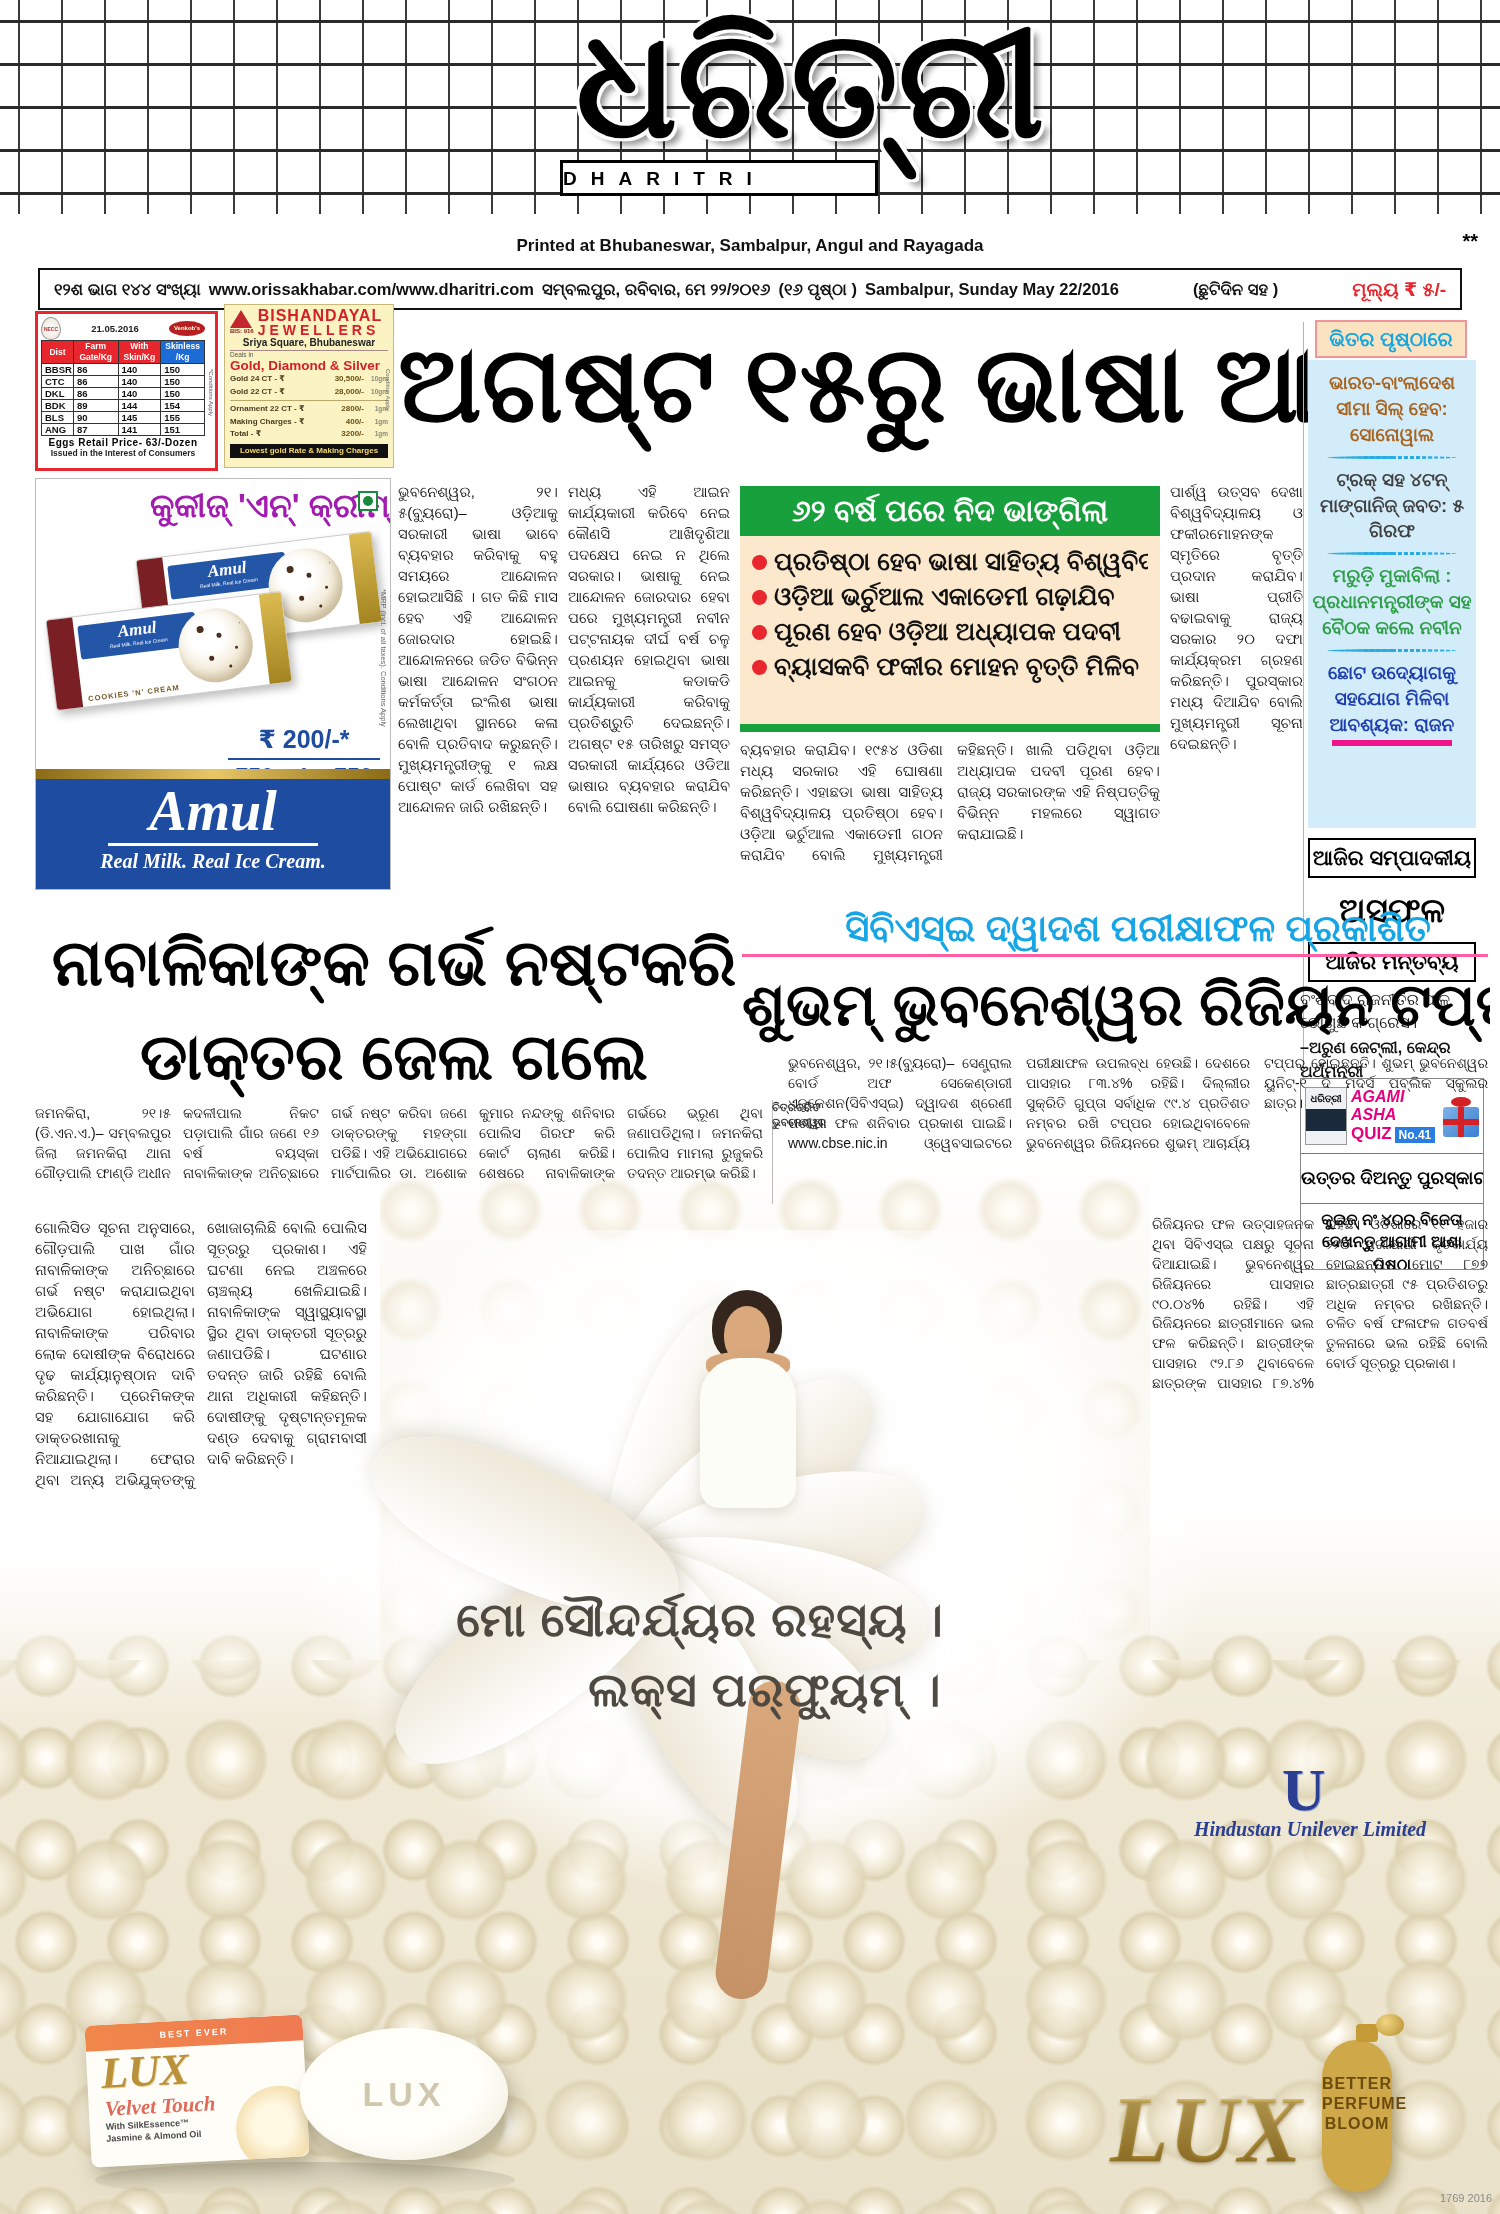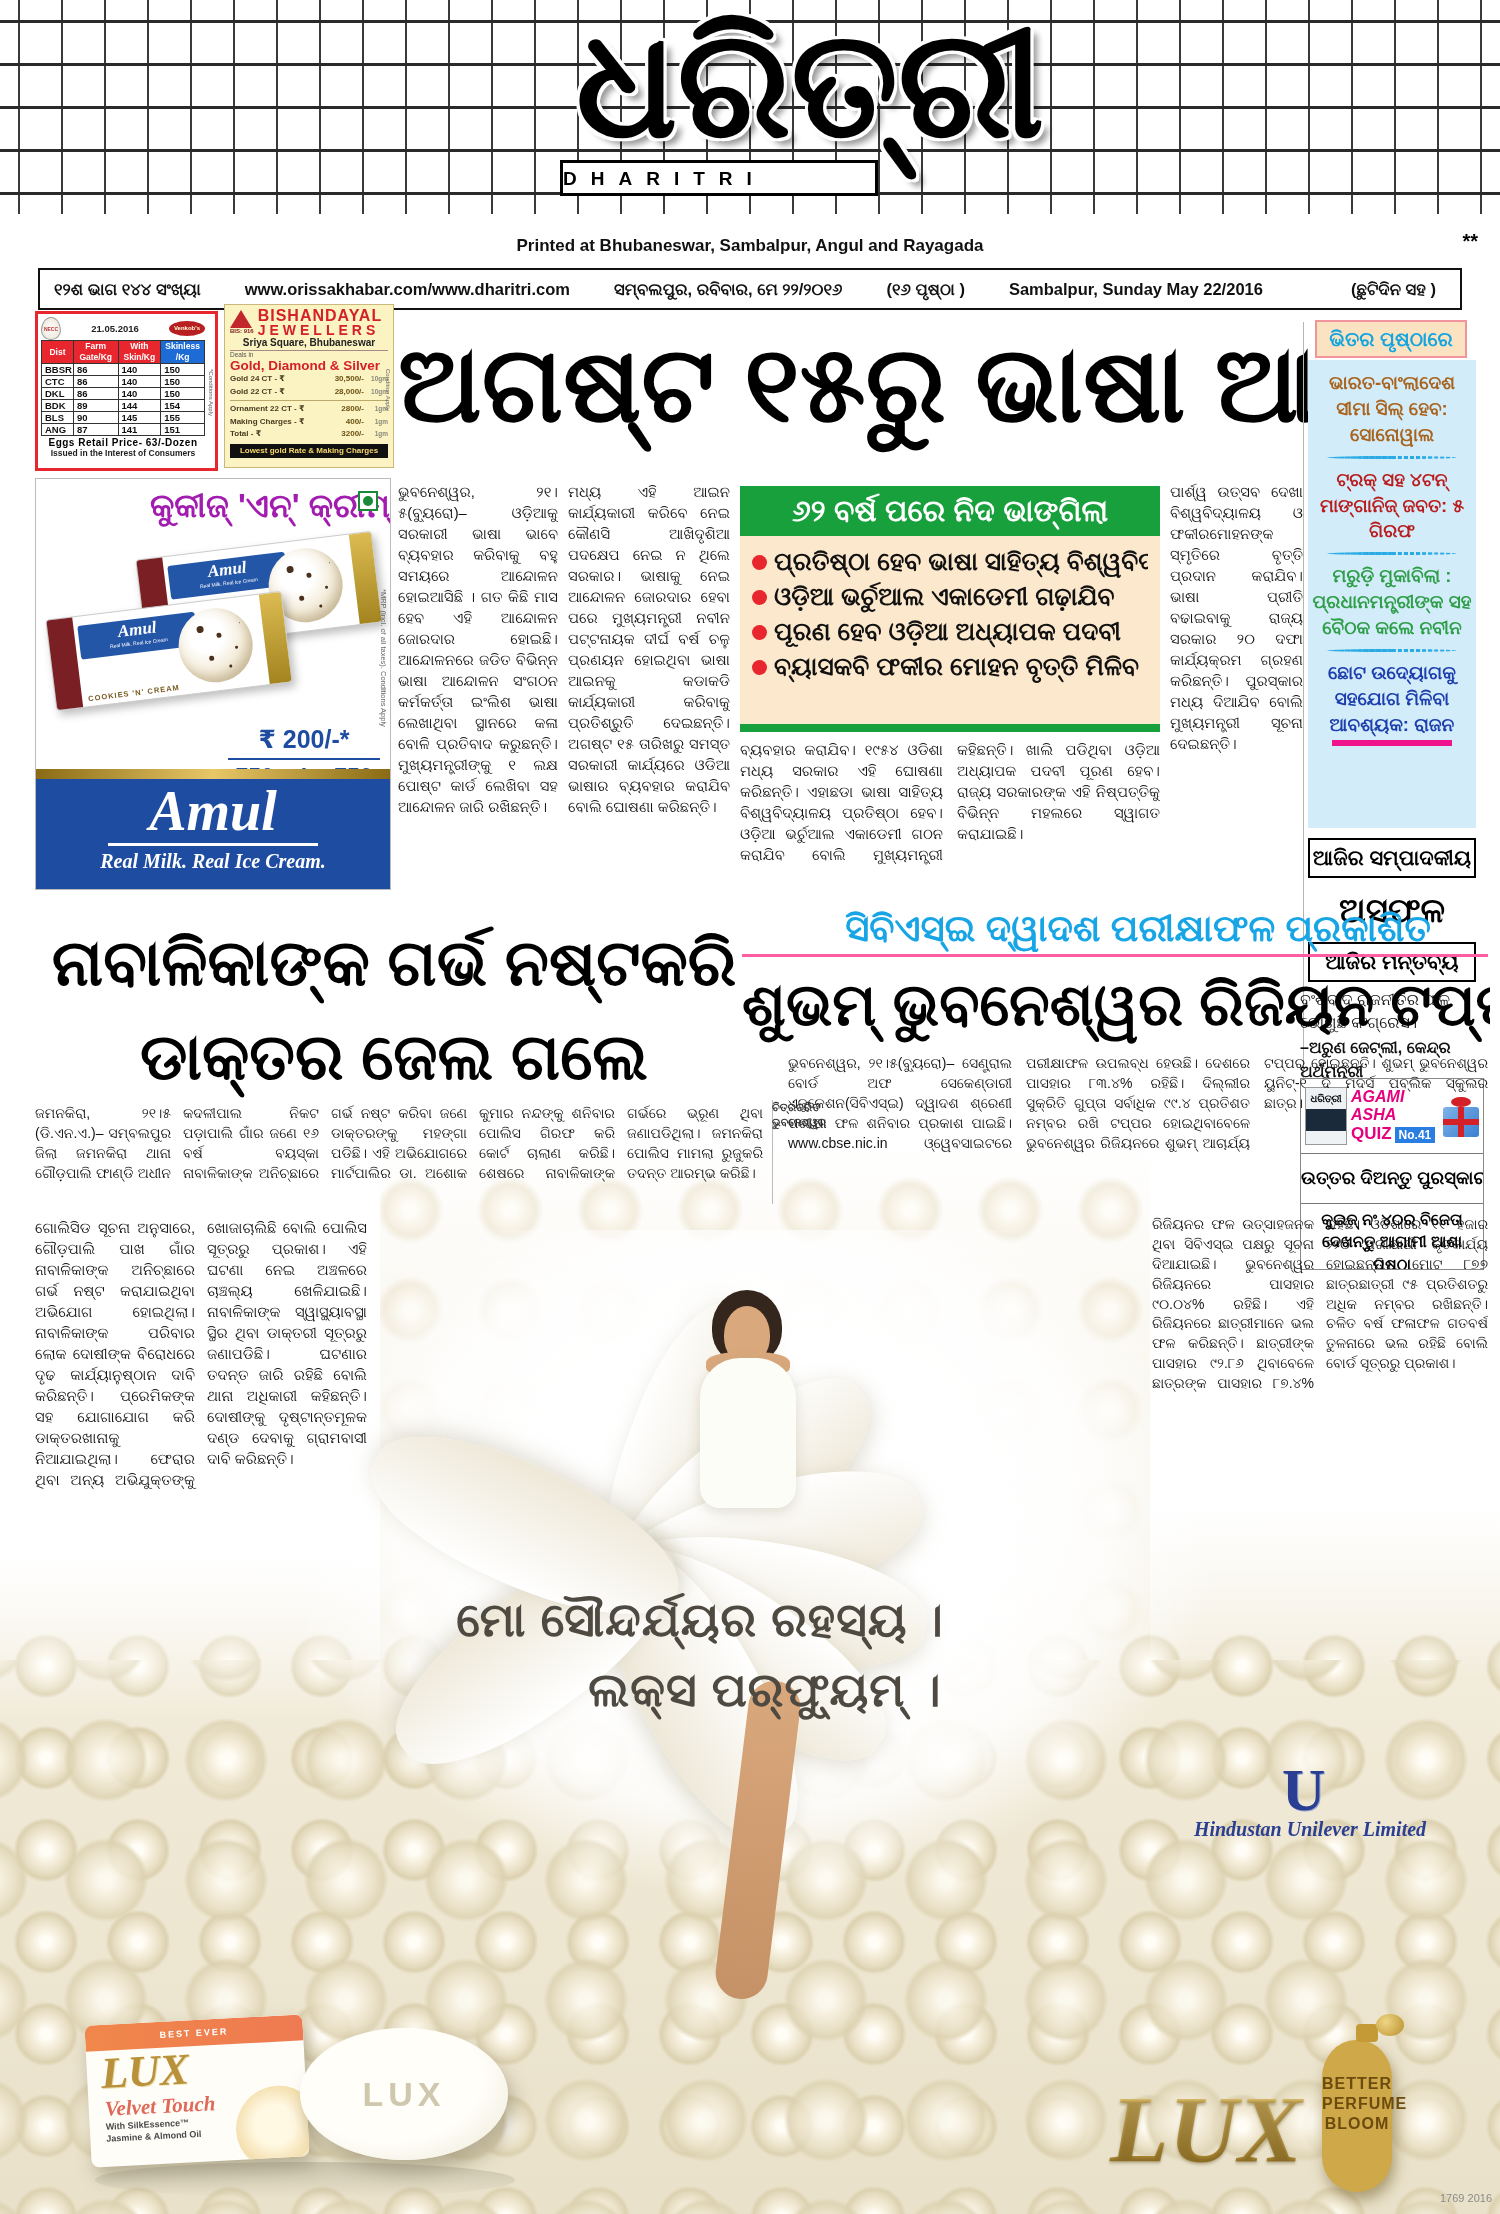--- a/index.html
+++ b/index.html
@@ -16,21 +16,21 @@
   .logo-odia { left:520px; top:-6px; width:580px; height:180px; text-align:center;
     font-size:150px; font-weight:bold; line-height:180px; color:#000;
     text-shadow:3px 3px 0 #fff,-3px -3px 0 #fff,3px -3px 0 #fff,-3px 3px 0 #fff,7px 7px 6px rgba(0,0,0,.4); }
   .logo-latin { left:560px; top:160px; width:318px; height:36px; background:#fff; border:3px solid #000;
     line-height:31px; font-size:19px; font-weight:bold; letter-spacing:14px; }
   .printed-line { left:0; top:236px; width:1500px; text-align:center; font-size:17px; font-weight:bold; color:#111; }
   .stars { right:22px; top:230px; font-size:20px; font-weight:bold; }
 
   
   .info-bar { left:38px; top:268px; width:1424px; height:42px; border:2px solid #111; background:#fff;
-    display:flex; align-items:center; padding:0 14px; gap:44px; font-size:16.5px; font-weight:bold; color:#111; white-space:nowrap; overflow:hidden; }
+    display:flex; align-items:center; padding:0 14px; gap:8px; font-size:16.5px; font-weight:bold; color:#111; white-space:nowrap; overflow:hidden; }
   .info-bar .sp { flex:1; }
   .price-red { color:#e8262d; font-size:19px; }
 
   
   .egg-ad { left:35px; top:311px; width:183px; height:160px; border:3px solid #e8262d; background:#fff; padding:2px 10px 2px 3px; font-family:"Liberation Sans",sans-serif; }
   .egg-top { display:flex; align-items:center; justify-content:space-between; height:24px; }
   .necc-egg { width:20px; height:23px; background:radial-gradient(#fff,#e9e2d2); border:1px solid #999; border-radius:50% 50% 48% 48%/58% 58% 42% 42%;
     font-size:5px; color:#b33; text-align:center; line-height:23px; font-weight:bold; }
   .egg-date { font-size:9.5px; font-weight:bold; color:#222; }
   .venkobs { width:36px; height:15px; background:#b81f20; border-radius:50%; color:#ffd; font-size:6px; font-weight:bold; text-align:center; line-height:15px; }
@@ -74,21 +74,21 @@
   .colB { left:568px; top:482px; width:162px; height:450px; }
   .colCD { left:740px; top:740px; width:420px; height:192px; column-count:2; column-gap:14px; }
   .colE { left:1170px; top:482px; width:133px; height:450px; }
 
   
   .side-rule { left:1303px; top:322px; width:1px; height:948px; background:#b5b5b5; }
   .sb-title { left:1315px; top:320px; width:152px; height:38px; background:#fbe3c2; border:2px solid #f2949c;
     color:#14a5df; font-size:20px; font-weight:bold; text-align:center; line-height:34px; overflow:hidden; }
   .sb-news { left:1308px; top:360px; width:168px; height:468px; background:#d3ecfa; padding:10px 4px 4px; text-align:center; }
   .sb-item { font-size:18.5px; font-weight:bold; line-height:1.4; }
-  .c-brown { color:#a8641e; } .c-red { color:#b91c1c; } .c-green { color:#2f9e48; } .c-blue { color:#1d3fae; }
+  .c-brown { color:#a8641e; } .c-red { color:#404040; } .c-green { color:#2f9e48; } .c-blue { color:#1d3fae; }
   .wavy { width:130px; height:0; border-bottom:3px dotted #2aabe4; margin:8px auto; border-radius:50%; }
   .pink-under { width:120px; height:6px; background:#f0148c; margin:2px auto 0; }
   .ed-box { left:1308px; top:838px; width:168px; height:40px; border:2px solid #000; background:#fff;
     font-size:21px; font-weight:bold; text-align:center; line-height:36px; overflow:hidden; }
   .ed-title { left:1298px; top:884px; width:188px; height:52px; font-size:34px; font-weight:bold; text-align:center; line-height:52px; overflow:hidden; }
   .cm-box { left:1308px; top:942px; width:168px; height:40px; border:2px solid #000; background:#fff;
     font-size:21px; font-weight:bold; text-align:center; line-height:36px; overflow:hidden; }
   .cm-text { left:1300px; top:988px; width:186px; font-size:16px; line-height:1.45; color:#111; }
   .cm-author { font-weight:bold; margin-top:2px; }
 

